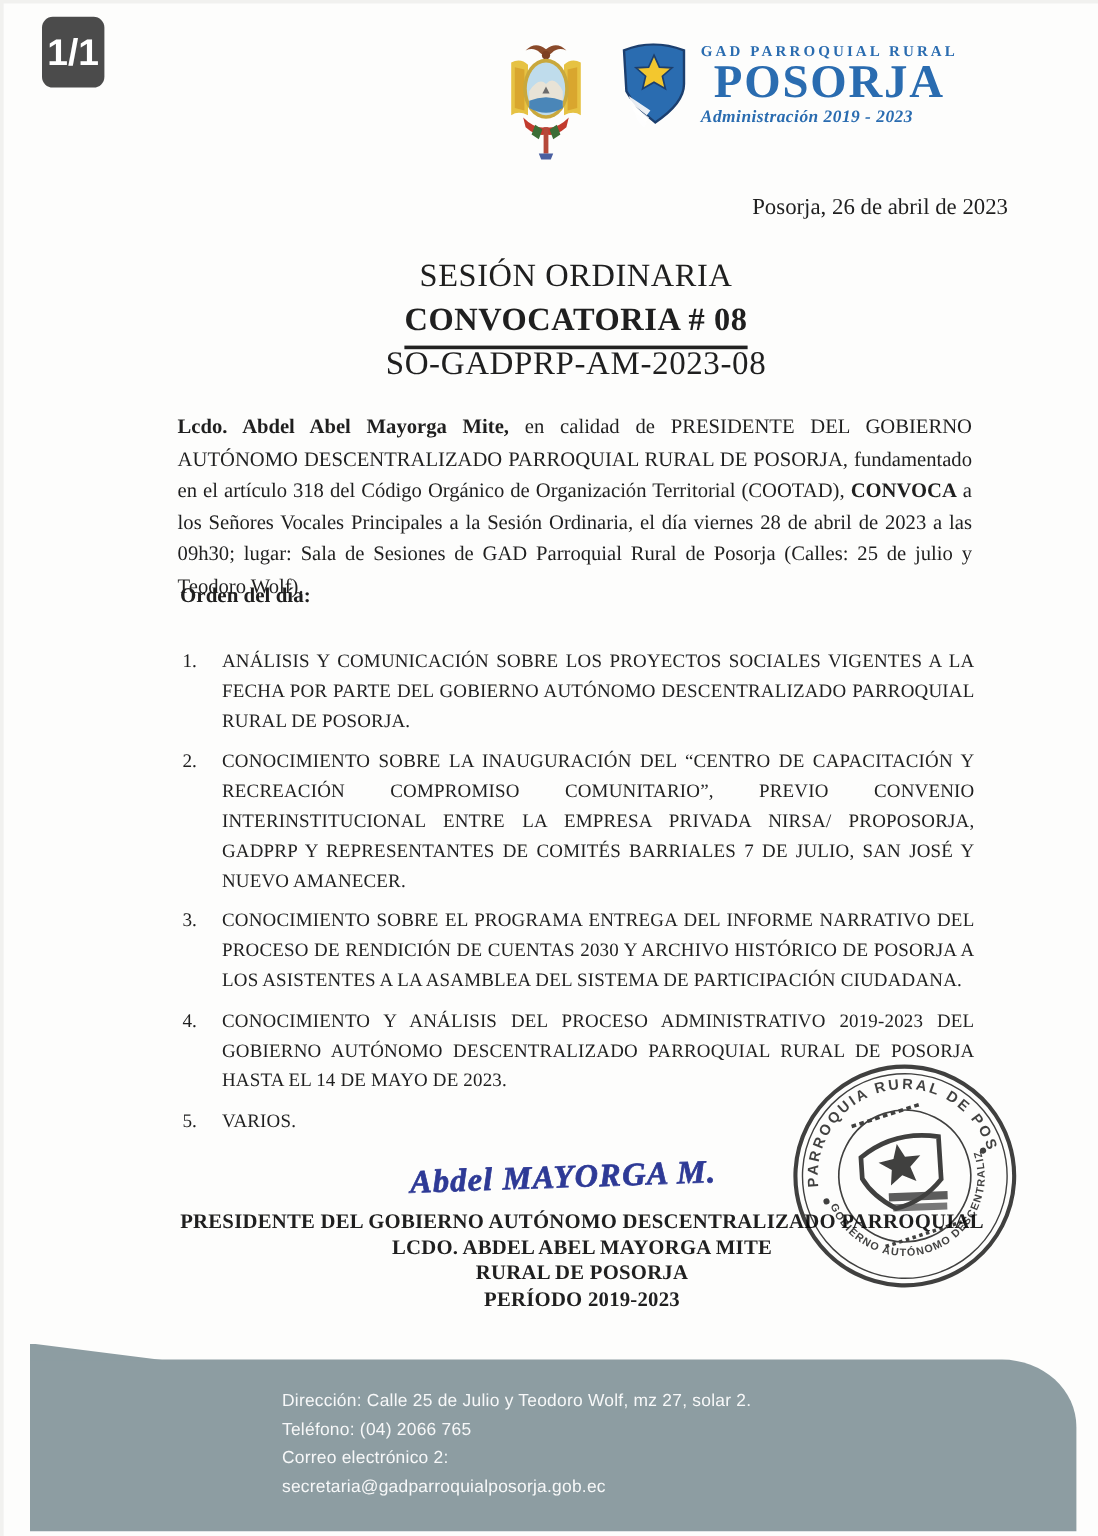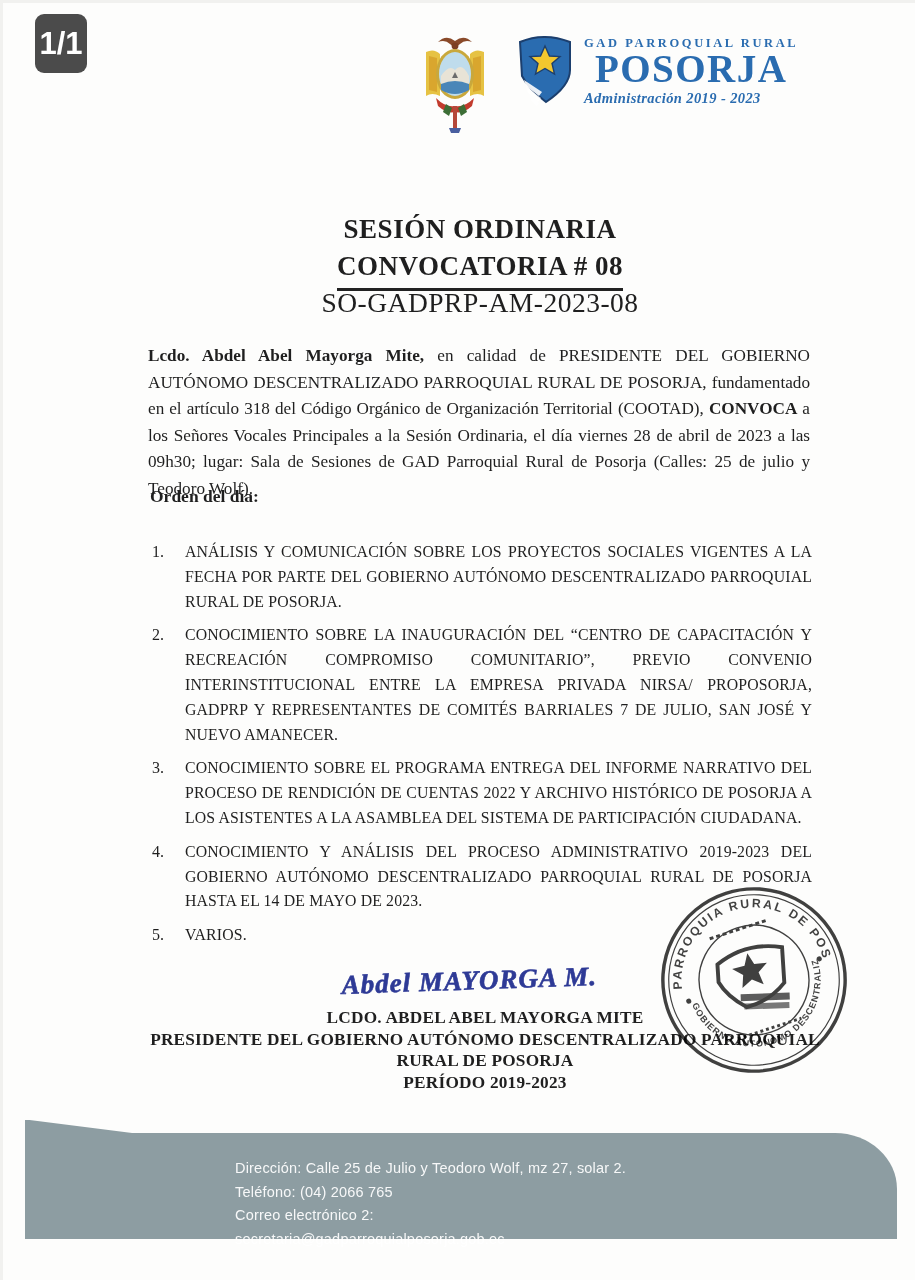--- a/index.html
+++ b/index.html
@@ -24,21 +24,21 @@
   .coat{position:absolute;left:416px;top:34px;}
   .brand{position:absolute;left:516px;top:36px;display:flex;align-items:flex-start;}
   .brand-text{margin-left:10px;color:var(--accent-blue,#2a6cb0);}
   .brand-small{font-size:12.5px;font-weight:bold;letter-spacing:2.6px;text-align:center;}
   .brand-name{font-size:39px;font-weight:bold;letter-spacing:1.5px;line-height:36px;text-align:center;}
   .brand-admin{font-size:14.5px;font-weight:bold;font-style:italic;margin-top:3px;letter-spacing:.4px;}
 
   .dateline{position:absolute;right:75px;top:162px;font-size:19px;}
 
   .titleblock{position:absolute;left:150px;top:214px;width:660px;text-align:center;}
-  .title1{font-size:27px;font-weight:bold;letter-spacing:.5px;}
+  .title1{font-size:27px;font-weight:normal;letter-spacing:.5px;}
   .title2{font-size:27px;font-weight:bold;letter-spacing:.5px;margin-top:6px;}
   .title2 span{border-bottom:3px solid #222;padding-bottom:7px;}
   .title3{font-size:27.5px;margin-top:5px;letter-spacing:.5px;}
 
   .bodypara{
     position:absolute;left:148px;top:326px;width:662px;
     font-size:17.2px;line-height:26.5px;text-align:justify;
   }
   .agenda-heading{position:absolute;left:150px;top:486px;font-size:17.5px;font-weight:bold;}
 
@@ -50,21 +50,21 @@
   .sig-svg{position:absolute;left:338px;top:958px;}
   .sig-block{
     position:absolute;left:75px;top:1007px;width:820px;text-align:center;
     font-weight:bold;font-size:17.3px;line-height:21.6px;letter-spacing:.2px;
   }
 
   .stamp{position:absolute;left:656px;top:882px;opacity:.82;mix-blend-mode:multiply;}
 
   
   .footer{
-    position:absolute;left:25px;top:1133px;width:872px;height:106px;
+    position:absolute;left:25px;top:1133px;width:872px;height:143px;
     background:var(--footer-gray,#8d9da2);
     border-top-right-radius:62px 56px;
   }
   .footer::before{
     content:"";position:absolute;left:0;top:-13px;width:115px;height:14px;
     background:var(--footer-gray,#8d9da2);
     clip-path:polygon(0 0,4% 0,100% 100%,0 100%);
   }
   .footer-text{
     position:absolute;left:210px;top:24px;width:410px;
@@ -110,20 +110,21 @@
       <path d="M10 51 L25 62 L22 66 L12 57 Z" fill="#ffffff" opacity=".75"></path>
       <path d="M13 58 L23 67 L20.5 70.5 L15 64 Z" fill="#ffffff" opacity=".6"></path>
     </svg>
     <div class="brand-text">
       <div class="brand-small">GAD PARROQUIAL RURAL</div>
       <div class="brand-name">POSORJA</div>
       <div class="brand-admin">Administración 2019 - 2023</div>
     </div>
   </div>
 
+  <div class="dateline">Posorja, 26 de abril de 2023</div>
 
   <div class="titleblock">
     <div class="title1">SESIÓN ORDINARIA</div>
     <div class="title2">
       <span>CONVOCATORIA # 08</span>
     </div>
     <div class="title3">SO-GADPRP-AM-2023-08</div>
   </div>
 
   <p class="bodypara"><b>Lcdo. Abdel Abel Mayorga Mite,</b><span> en calidad de PRESIDENTE DEL GOBIERNO AUTÓNOMO DESCENTRALIZADO PARROQUIAL RURAL DE POSORJA, fundamentado en el artículo 318 del Código Orgánico de Organización Territorial (COOTAD), </span><b>CONVOCA</b><span> a los Señores Vocales Principales a la Sesión Ordinaria, el día viernes 28 de abril de 2023 a las 09h30; lugar: Sala de Sesiones de GAD Parroquial Rural de Posorja (Calles: 25 de julio y Teodoro Wolf).</span></p>
@@ -134,39 +135,39 @@
     <div class="agenda-item">
       <span class="agenda-num">1.</span>
       <span class="agenda-text">ANÁLISIS Y COMUNICACIÓN SOBRE LOS PROYECTOS SOCIALES VIGENTES A LA FECHA POR PARTE DEL GOBIERNO AUTÓNOMO DESCENTRALIZADO PARROQUIAL RURAL DE POSORJA.</span>
     </div>
     <div class="agenda-item">
       <span class="agenda-num">2.</span>
       <span class="agenda-text">CONOCIMIENTO SOBRE LA INAUGURACIÓN DEL “CENTRO DE CAPACITACIÓN Y RECREACIÓN COMPROMISO COMUNITARIO”, PREVIO CONVENIO INTERINSTITUCIONAL ENTRE LA EMPRESA PRIVADA NIRSA/ PROPOSORJA, GADPRP Y REPRESENTANTES DE COMITÉS BARRIALES 7 DE JULIO, SAN JOSÉ Y NUEVO AMANECER.</span>
     </div>
     <div class="agenda-item">
       <span class="agenda-num">3.</span>
-      <span class="agenda-text">CONOCIMIENTO SOBRE EL PROGRAMA ENTREGA DEL INFORME NARRATIVO DEL PROCESO DE RENDICIÓN DE CUENTAS 2022 Y ARCHIVO HISTÓRICO DE POSORJA A LOS ASISTENTES A LA ASAMBLEA DEL SISTEMA DE PARTICIPACIÓN CIUDADANA.</span>
+      <span class="agenda-text">CONOCIMIENTO SOBRE EL PROGRAMA ENTREGA DEL INFORME NARRATIVO DEL PROCESO DE RENDICIÓN DE CUENTAS 2030 Y ARCHIVO HISTÓRICO DE POSORJA A LOS ASISTENTES A LA ASAMBLEA DEL SISTEMA DE PARTICIPACIÓN CIUDADANA.</span>
     </div>
     <div class="agenda-item">
       <span class="agenda-num">4.</span>
       <span class="agenda-text">CONOCIMIENTO Y ANÁLISIS DEL PROCESO ADMINISTRATIVO 2019-2023 DEL GOBIERNO AUTÓNOMO DESCENTRALIZADO PARROQUIAL RURAL DE POSORJA HASTA EL 14 DE MAYO DE 2023.</span>
     </div>
     <div class="agenda-item">
       <span class="agenda-num">5.</span>
       <span class="agenda-text">VARIOS.</span>
     </div>
   </div>
 
   <svg class="sig-svg" width="260" height="52" viewBox="0 0 260 52">
     <text x="4" y="36" transform="rotate(-2 4 36)" font-family="Liberation Serif, serif" font-style="italic" font-weight="bold" font-size="27" letter-spacing="1" fill="var(--signature-blue,#2e3a96)" stroke="var(--signature-blue,#2e3a96)" stroke-width=".6">Abdel MAYORGA M.</text>
   </svg>
 
   <div class="sig-block">
+    <div>PRESIDENTE DEL GOBIERNO AUTÓNOMO DESCENTRALIZADO PARROQUIAL</div>
     <div>LCDO. ABDEL ABEL MAYORGA MITE</div>
-    <div>PRESIDENTE DEL GOBIERNO AUTÓNOMO DESCENTRALIZADO PARROQUIAL</div>
     <div>RURAL DE POSORJA</div>
     <div>PERÍODO 2019-2023</div>
   </div>
 
   <svg class="stamp" width="196" height="196" viewBox="0 0 200 200">
     <g transform="rotate(-18 100 100)" fill="#161616" stroke="#161616">
       <circle cx="100" cy="100" r="93" fill="none" stroke-width="3.5"></circle>
       <circle cx="100" cy="100" r="87" fill="none" stroke-width="1.2"></circle>
       <circle cx="100" cy="100" r="56" fill="none" stroke-width="1.4"></circle>
       <defs>

